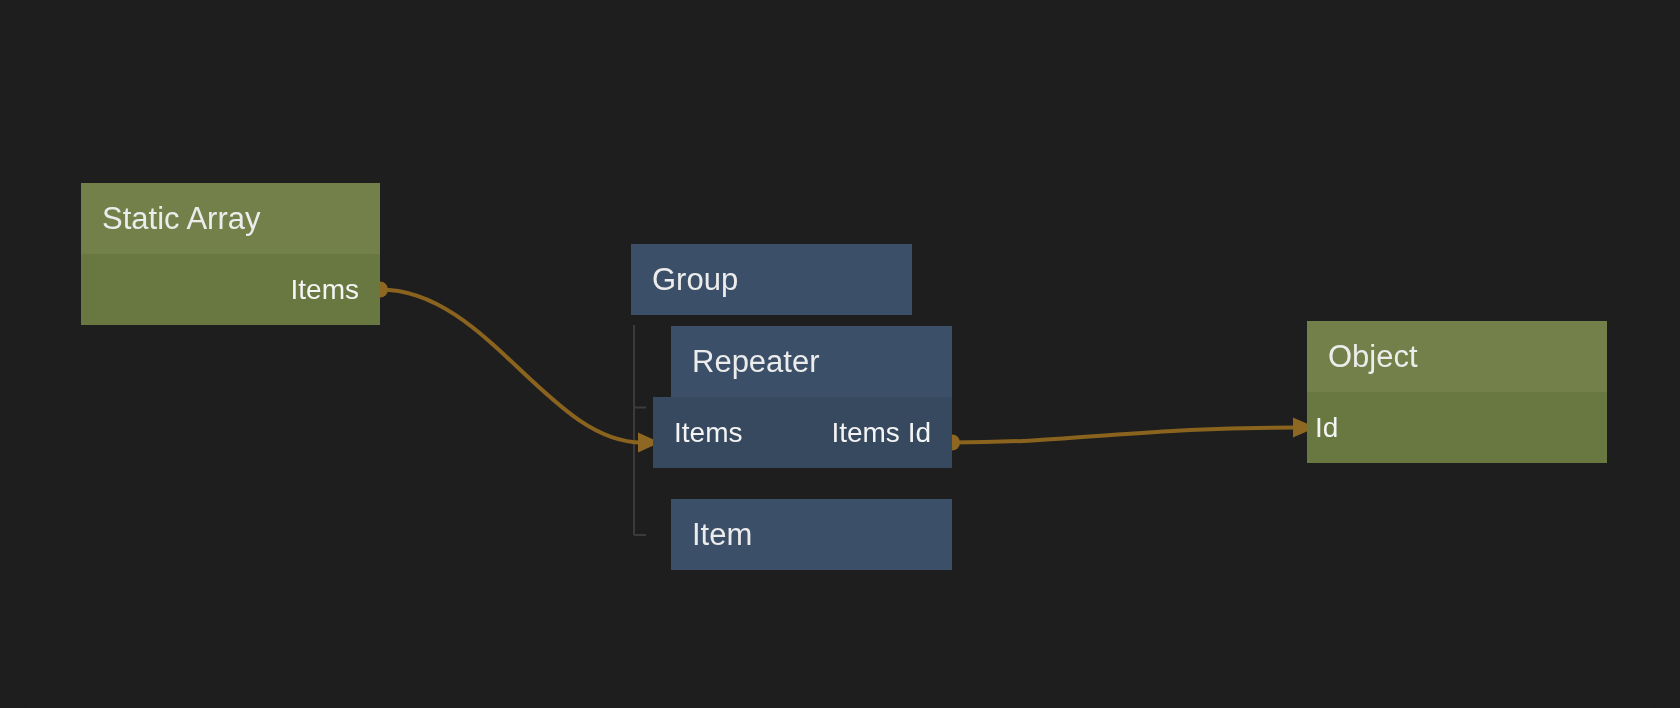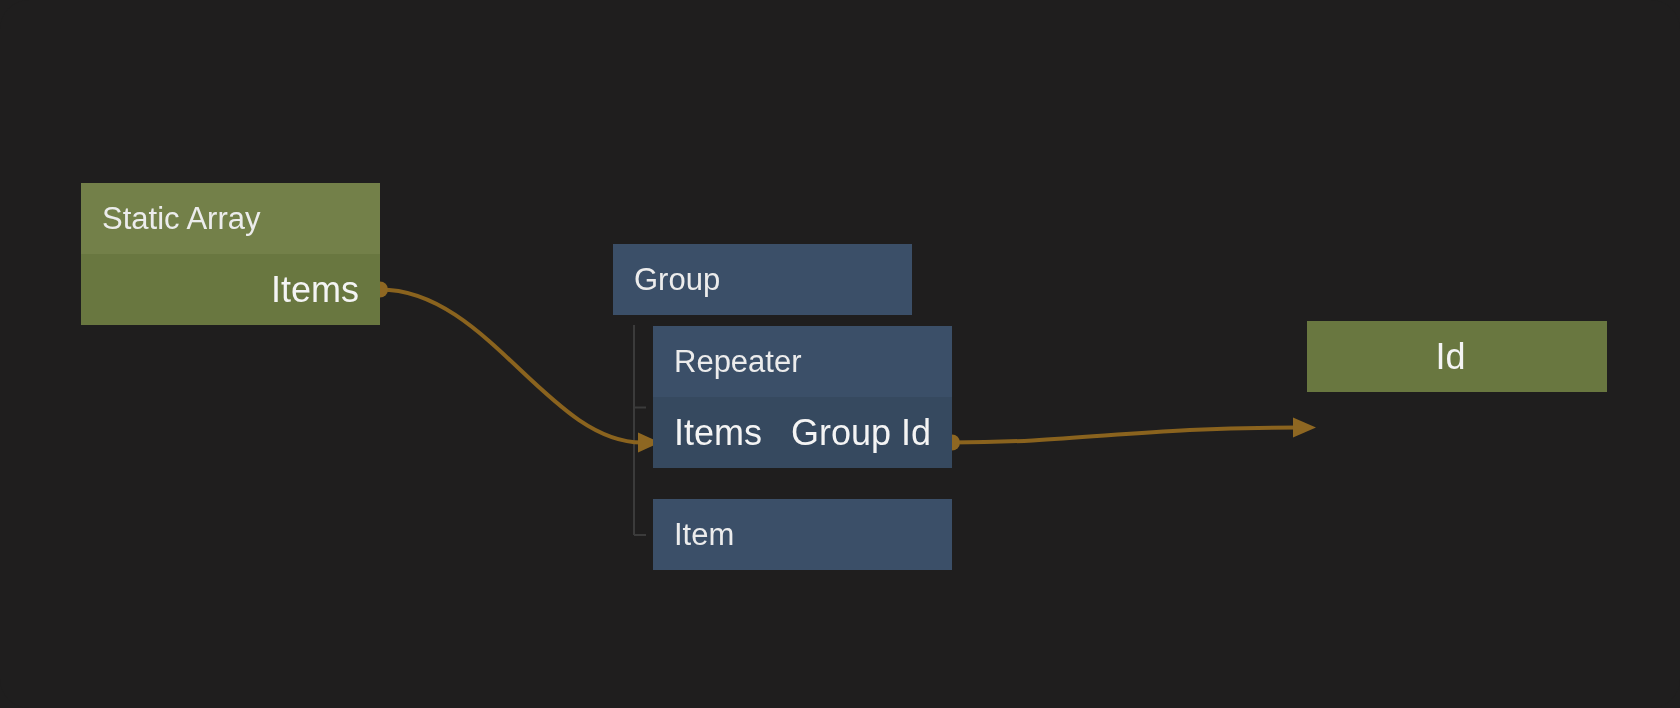--- a/index.html
+++ b/index.html
@@ -40,29 +40,29 @@
     white-space: nowrap;
   }
   .node-row {
     height: 71px;
     display: flex;
     align-items: center;
     justify-content: space-between;
     padding: 0 21px;
   }
   .node-row.only-right { justify-content: flex-end; }
-  .node-row.only-left  { justify-content: center; padding-left: 8px; }
+  .node-row.only-left  { justify-content: flex-start; padding-left: 8px; }
   .port-label {
-    font-size: 36px;
+    font-size: 28px;
     color: #f4f4f4;
     white-space: nowrap;
   }
   .theme-green .node-header { background: #738049; }
   .theme-green .node-row    { background: #697740; }
-  .theme-blue  .node-header { background: #3b4f68; }
+  .theme-blue  .node-header { background: #3b4f68; margin-left: 18px; }
   .theme-blue  .node-row    { background: #36495f; }
 </style>
 </head>
 <body>
 
 <div class="canvas">
 
   <svg class="wires" viewBox="0 0 1680 708">
 
     <g stroke="#3b3b3b" stroke-width="2" fill="none">
@@ -95,29 +95,32 @@
       <span class="node-title">Group</span>
     </div>
   </div>
 
   <div class="node theme-blue" style="left:653px; top:326px; width:299px;">
     <div class="node-header">
       <span class="node-title">Repeater</span>
     </div>
     <div class="node-row">
       <span class="port-label">Items</span>
-      <span class="port-label">Group Id</span>
+      <span class="port-label">Items Id</span>
     </div>
   </div>
 
   <div class="node theme-blue" style="left:653px; top:499px; width:299px;">
     <div class="node-header">
       <span class="node-title">Item</span>
     </div>
   </div>
 
   <div class="node theme-green" style="left:1307px; top:321px; width:300px;">
+    <div class="node-header">
+      <span class="node-title">Object</span>
+    </div>
     <div class="node-row only-left">
       <span class="port-label">Id</span>
     </div>
   </div>
 
 </div>
 
 </body></html>

